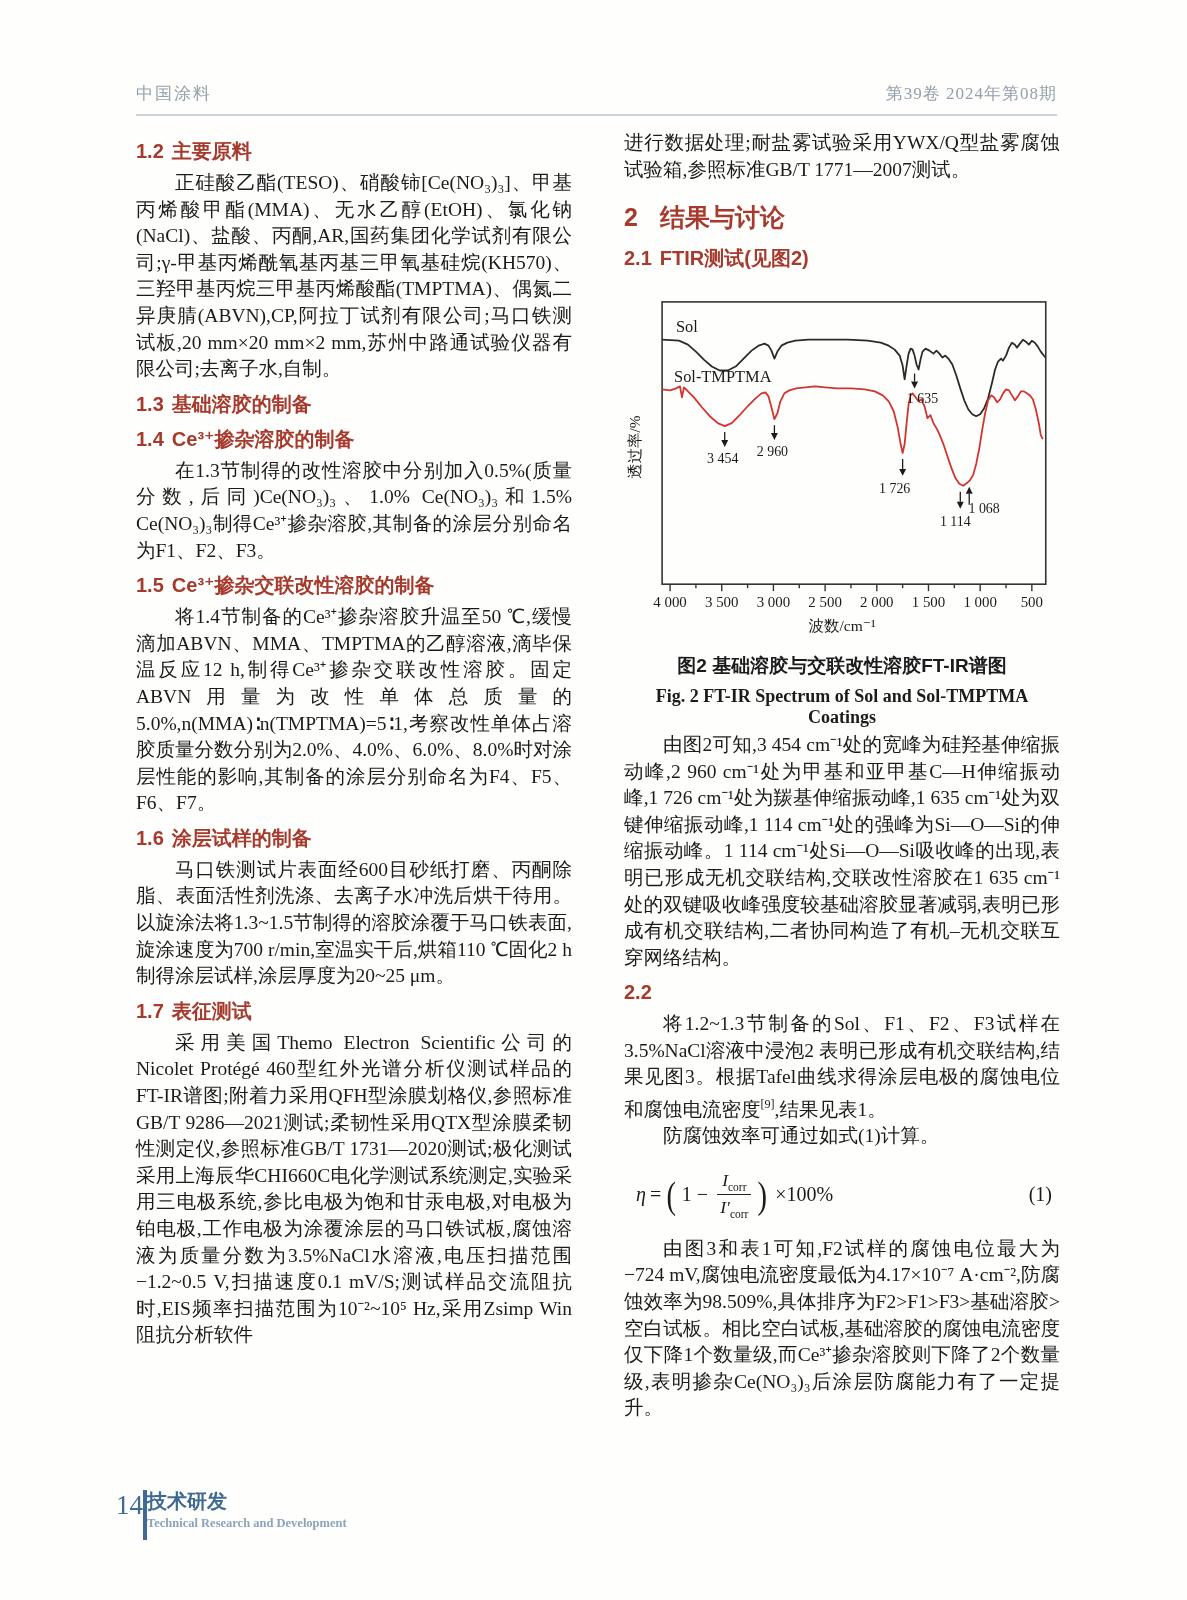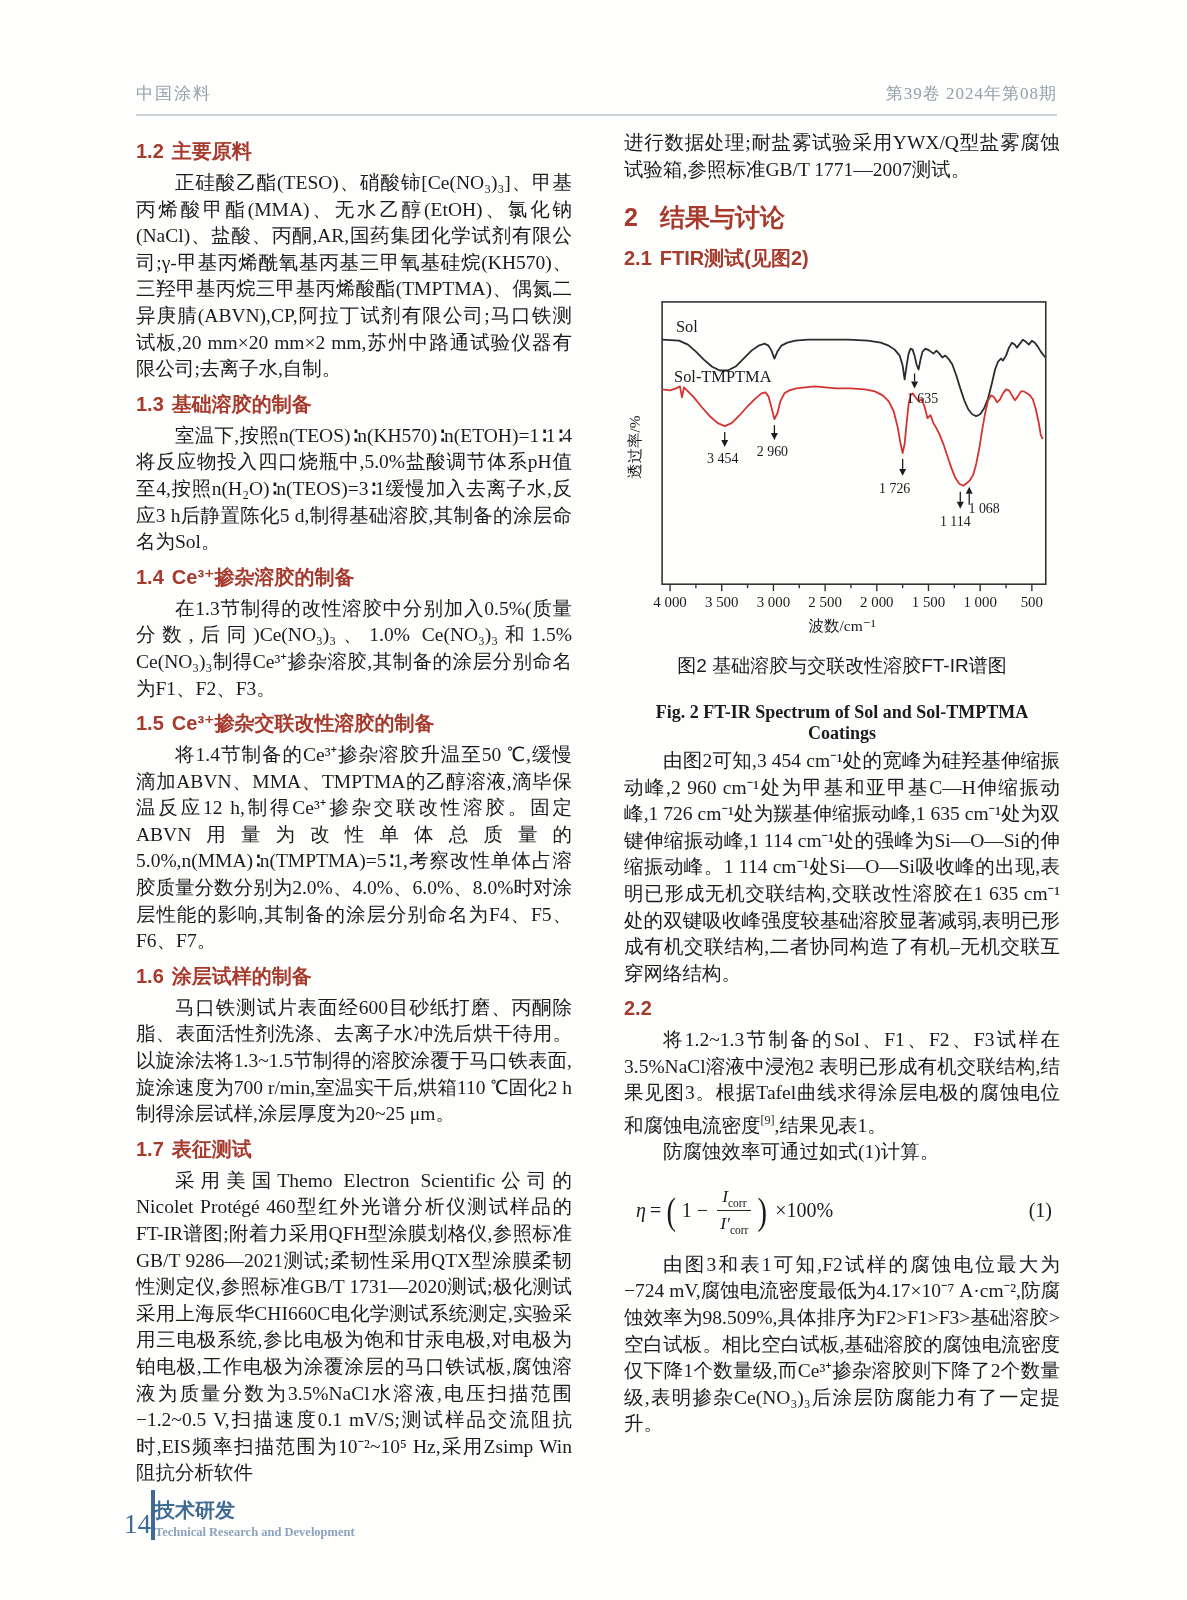--- a/index.html
+++ b/index.html
@@ -25,41 +25,41 @@
   .sec-h{
     display:flex;gap:8px;align-items:baseline;color:#a53a2d;
     font-family:"Liberation Sans","DejaVu Sans",sans-serif;font-weight:bold;
     font-size:20px;margin:8px 0 5px;line-height:1.35;
   }
   .sec-h.h2{font-size:25px;gap:22px;margin:18px 0 10px;}
   sup{font-size:0.62em;} sub{font-size:0.62em;}
   
   .figure{margin:16px 0 4px;text-align:center;}
   .fig-xlabel{font-size:15.5px;margin-top:-4px;}
-  .cap-cn{font-family:"Liberation Sans","DejaVu Sans",sans-serif;font-weight:normal;font-size:19px;margin-top:16px;}
-  .cap-en{font-weight:bold;font-size:18px;margin-top:23px;}
+  .cap-cn{font-family:"Liberation Sans","DejaVu Sans",sans-serif;font-weight:bold;font-size:19px;margin-top:16px;}
+  .cap-en{font-weight:bold;font-size:18px;margin-top:7px;}
   svg text{font-family:"Liberation Serif","DejaVu Serif",serif;fill:#1b1b1b;}
   svg .tick{font-size:15px;}
   svg .ann{font-size:14px;}
   svg .slabel{font-size:16.5px;}
   svg .ylab{font-size:15.5px;}
   
   .formula{
     display:flex;align-items:center;font-size:20px;font-style:italic;
     margin:16px 4px 12px 12px;
   }
   .formula .up{font-style:normal;}
   .frac{display:inline-flex;flex-direction:column;align-items:center;font-size:17.5px;margin:4px 5px;text-align:center;}
   .frac .num{border-bottom:1.6px solid #222;padding:0 5px 2px;}
   .frac .den{padding-top:2px;}
   .frac sub{font-style:normal;font-size:11.5px;}
   .paren{font-size:38px;font-style:normal;font-weight:300;line-height:0.9;transform:scaleX(.75);}
   .eqnum{margin-left:auto;font-style:normal;margin-right:4px;}
   
-  .footer{position:absolute;left:124px;top:1490px;display:flex;align-items:flex-end;color:#3f6a94;}
+  .footer{position:absolute;left:116px;top:1490px;display:flex;align-items:flex-start;color:#3f6a94;}
   .pagenum{font-size:27px;}
   .fbar{width:4px;height:50px;background:#3f6a94;}
   .fcn{font-family:"Liberation Sans","DejaVu Sans",sans-serif;font-weight:bold;font-size:20px;line-height:1.15;}
   .fen{font-size:12.5px;color:#8aa3bb;font-weight:bold;margin-top:3px;}
 </style>
 </head>
 <body>
 
 <div class="page">
 
@@ -75,21 +75,20 @@
       <div class="sec-h">
         <span>1.2</span>
         <span>主要原料</span>
       </div>
       <p class="body">正硅酸乙酯(TESO)、硝酸铈[Ce(NO₃)₃]、甲基丙烯酸甲酯(MMA)、无水乙醇(EtOH)、氯化钠(NaCl)、盐酸、丙酮,AR,国药集团化学试剂有限公司;γ-甲基丙烯酰氧基丙基三甲氧基硅烷(KH570)、三羟甲基丙烷三甲基丙烯酸酯(TMPTMA)、偶氮二异庚腈(ABVN),CP,阿拉丁试剂有限公司;马口铁测试板,20 mm×20 mm×2 mm,苏州中路通试验仪器有限公司;去离子水,自制。</p>
 
       <div class="sec-h">
         <span>1.3</span>
         <span>基础溶胶的制备</span>
       </div>
-      <p class="body">室温下,按照n(TEOS)∶n(KH570)∶n(ETOH)=1∶1∶4将反应物投入四口烧瓶中,5.0%盐酸调节体系pH值至4,按照n(H₂O)∶n(TEOS)=3∶1缓慢加入去离子水,反应3 h后静置陈化5 d,制得基础溶胶,其制备的涂层命名为Sol。</p>
 
       <div class="sec-h">
         <span>1.4</span>
         <span>Ce³⁺掺杂溶胶的制备</span>
       </div>
       <p class="body">在1.3节制得的改性溶胶中分别加入0.5%(质量分数,后同)Ce(NO₃)₃、1.0% Ce(NO₃)₃和1.5% Ce(NO₃)₃制得Ce³⁺掺杂溶胶,其制备的涂层分别命名为F1、F2、F3。</p>
 
       <div class="sec-h">
         <span>1.5</span>
         <span>Ce³⁺掺杂交联改性溶胶的制备</span>

